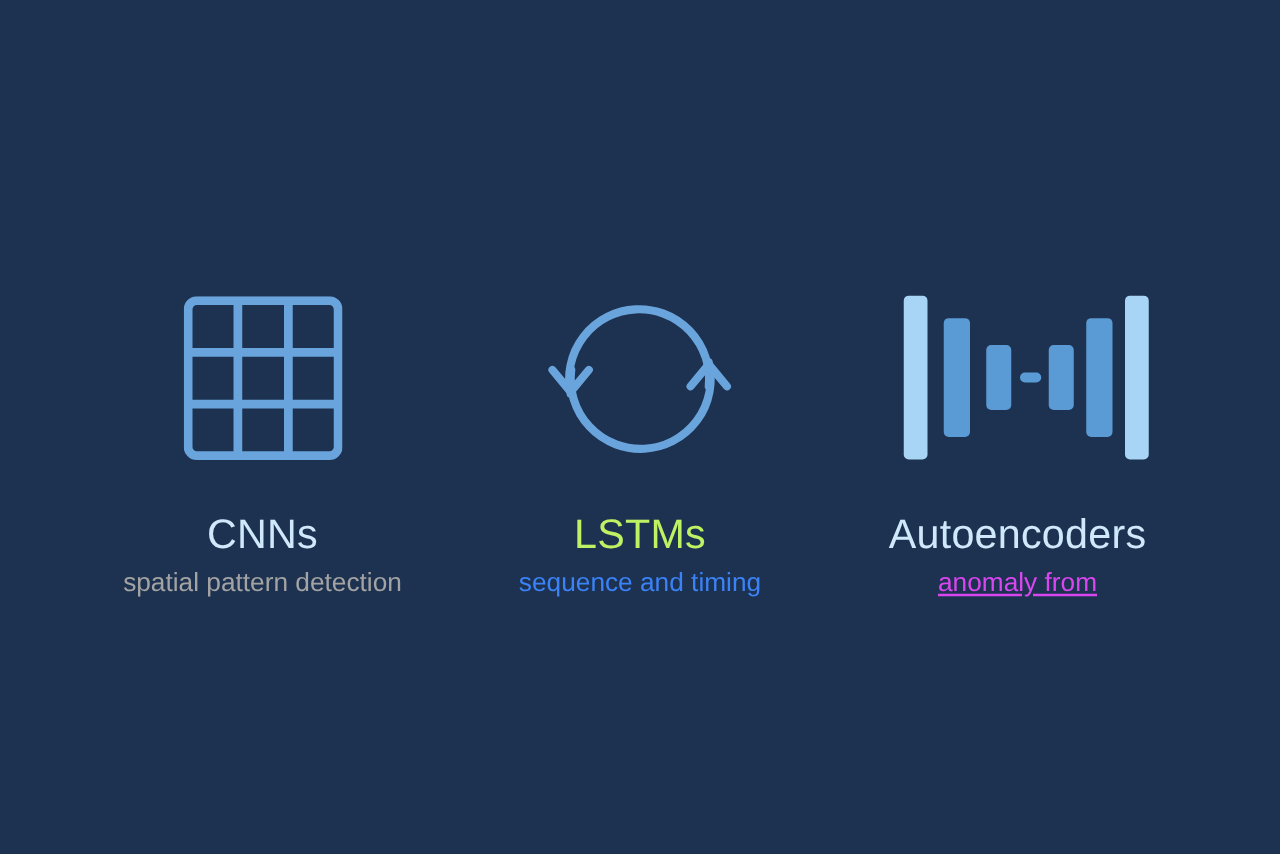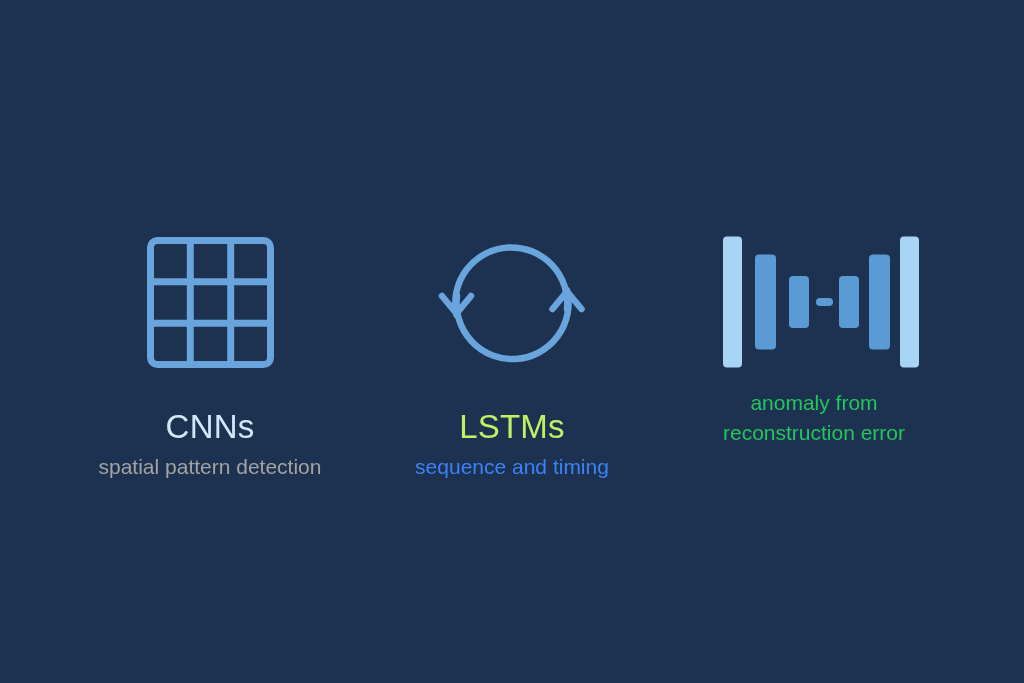--- a/index.html
+++ b/index.html
@@ -169,21 +169,21 @@
           <div class="ae-bar" style="left:2px;   width:19px; height:131px; background:#a8d5f5;"></div>
           <div class="ae-bar" style="left:34px;  width:21px; height:95px;  background:#5b9bd5;"></div>
           <div class="ae-bar" style="left:68px;  width:20px; height:52px;  background:#5b9bd5;"></div>
           <div class="ae-bar" style="left:95px;  width:17px; height:8px;   background:#5b9bd5;"></div>
           <div class="ae-bar" style="left:118px; width:20px; height:52px;  background:#5b9bd5;"></div>
           <div class="ae-bar" style="left:148px; width:21px; height:95px;  background:#5b9bd5;"></div>
           <div class="ae-bar" style="left:179px; width:19px; height:131px; background:#a8d5f5;"></div>
         </div>
       </div>
 
+      <div class="card-title" style="color: rgb(207, 232, 250);">Autoencoders</div>
 
-      <div class="card-sub" style="color: #22c55e;">
+      <div class="card-sub" style="color: #d946ef; text-decoration: underline;">
         <span class="sub-line">anomaly from</span>
-        <span class="sub-line">reconstruction error</span>
       </div>
     </div>
 
   </div>
 </div>
 
 </body></html>

